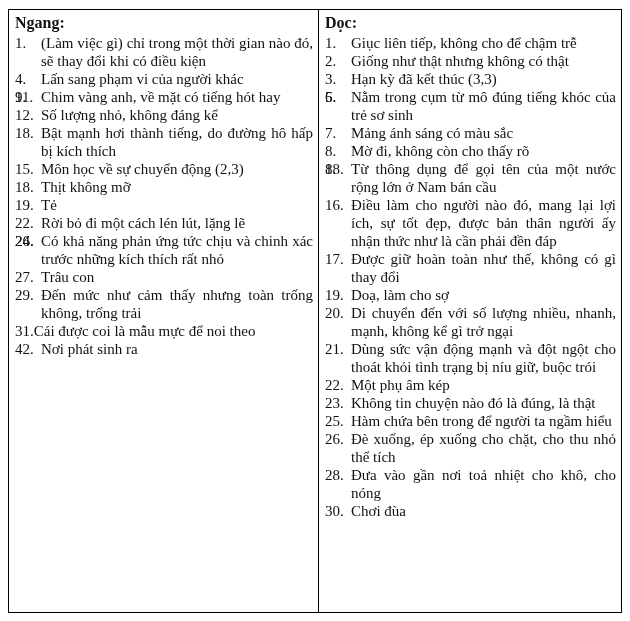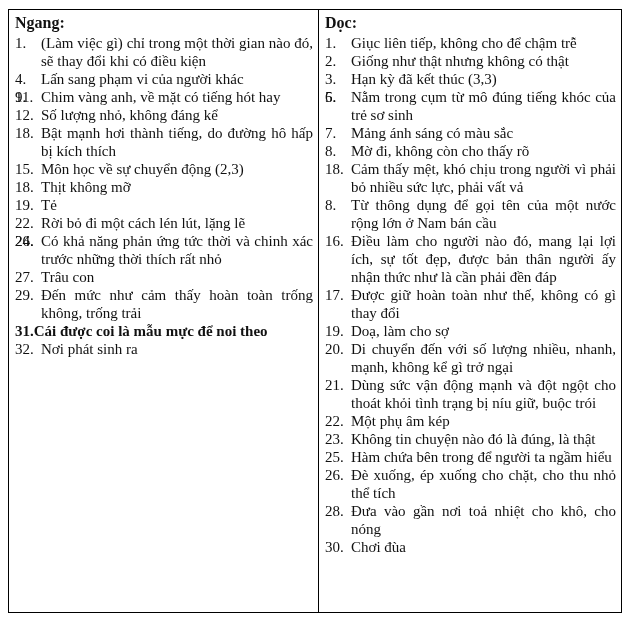--- a/index.html
+++ b/index.html
@@ -42,21 +42,21 @@
     font-size:15px;
     line-height:18px;
     text-align:justify;
   }
   .clue .num{
     position:absolute;
     left:0;top:0;
     width:26px;
     text-align:left;
   }
-  .clue.tight{padding-left:0;text-align:left;font-weight:bold;}
+  .clue.tight{padding-left:0;text-align:left;}
   .clue.tight .num{position:static;width:auto;}
 </style>
 </head>
 <body>
 
 <div class="page">
   <div class="clue-table">
 
     <div class="cell across">
       <div class="cell-title">Ngang:</div>
@@ -65,39 +65,39 @@
           <div class="clue"><span class="num">4.</span><span class="txt">Lấn sang phạm vi của người khác</span></div>
           <div class="clue"><span class="num">9.</span></div>
           <div class="clue"><span class="num">11.</span><span class="txt">Chim vàng anh, về mặt có tiếng hót hay</span></div>
           <div class="clue"><span class="num">12.</span><span class="txt">Số lượng nhỏ, không đáng kể</span></div>
           <div class="clue"><span class="num">18.</span><span class="txt">Bật mạnh hơi thành tiếng, do đường hô hấp bị kích thích</span></div>
           <div class="clue"><span class="num">15.</span><span class="txt">Môn học về sự chuyển động (2,3)</span></div>
           <div class="clue"><span class="num">18.</span><span class="txt">Thịt không mỡ</span></div>
           <div class="clue"><span class="num">19.</span><span class="txt">Tẻ</span></div>
           <div class="clue"><span class="num">22.</span><span class="txt">Rời bỏ đi một cách lén lút, lặng lẽ</span></div>
           <div class="clue"><span class="num">24.</span></div>
-          <div class="clue"><span class="num">26.</span><span class="txt">Có khả năng phản ứng tức thời và chinh xác trước những thời thích rất nhỏ</span></div>
+          <div class="clue"><span class="num">26.</span><span class="txt">Có khả năng phản ứng tức chịu và chinh xác trước những kích thích rất nhỏ</span></div>
           <div class="clue"><span class="num">27.</span><span class="txt">Trâu con</span></div>
-          <div class="clue"><span class="num">29.</span><span class="txt">Đến mức như cảm thấy hoàn toàn trống không, trống trải</span></div>
+          <div class="clue"><span class="num">29.</span><span class="txt">Đến mức như cảm thấy nhưng toàn trống không, trống trải</span></div>
           <div class="clue tight"><span class="num">31.</span><span class="txt">Cái được coi là mẫu mực để noi theo</span></div>
-          <div class="clue"><span class="num">32.</span><span class="txt">Nơi phát sinh ra</span></div>
+          <div class="clue"><span class="num">42.</span><span class="txt">Nơi phát sinh ra</span></div>
         </div>
     </div>
 
     <div class="cell down">
       <div class="cell-title">Dọc:</div>
       <div class="clue-list">
           <div class="clue"><span class="num">1.</span><span class="txt">Giục liên tiếp, không cho để chậm trễ</span></div>
           <div class="clue"><span class="num">2.</span><span class="txt">Giống như thật nhưng không có thật</span></div>
           <div class="clue"><span class="num">3.</span><span class="txt">Hạn kỳ đã kết thúc (3,3)</span></div>
           <div class="clue"><span class="num">5.</span></div>
           <div class="clue"><span class="num">6.</span><span class="txt">Nằm trong cụm từ mô đúng tiếng khóc của trẻ sơ sinh</span></div>
           <div class="clue"><span class="num">7.</span><span class="txt">Mảng ánh sáng có màu sắc</span></div>
           <div class="clue"><span class="num">8.</span><span class="txt">Mờ đi, không còn cho thấy rõ</span></div>
-          <div class="clue"><span class="num">18.</span><span class="txt">Cảm thấy mệt, khó chịu trong người vì phải bỏ nhiều sức lực, phải vất vả</span></div>
+          <div class="clue"><span class="num">18.</span></div>
           <div class="clue"><span class="num">8.</span><span class="txt">Từ thông dụng để gọi tên của một nước rộng lớn ở Nam bán cầu</span></div>
           <div class="clue"><span class="num">16.</span><span class="txt">Điều làm cho người nào đó, mang lại lợi ích, sự tốt đẹp, được bản thân người ấy nhận thức như là cần phải đền đáp</span></div>
           <div class="clue"><span class="num">17.</span><span class="txt">Được giữ hoàn toàn như thế, không có gì thay đổi</span></div>
           <div class="clue"><span class="num">19.</span><span class="txt">Doạ, làm cho sợ</span></div>
           <div class="clue"><span class="num">20.</span><span class="txt">Di chuyển đến với số lượng nhiều, nhanh, mạnh, không kể gì trở ngại</span></div>
           <div class="clue"><span class="num">21.</span><span class="txt">Dùng sức vận động mạnh và đột ngột cho thoát khỏi tình trạng bị níu giữ, buộc trói</span></div>
           <div class="clue"><span class="num">22.</span><span class="txt">Một phụ âm kép</span></div>
           <div class="clue"><span class="num">23.</span><span class="txt">Không tin chuyện nào đó là đúng, là thật</span></div>
           <div class="clue"><span class="num">25.</span><span class="txt">Hàm chứa bên trong để người ta ngầm hiểu</span></div>
           <div class="clue"><span class="num">26.</span><span class="txt">Đè xuống, ép xuống cho chặt, cho thu nhỏ thể tích</span></div>

